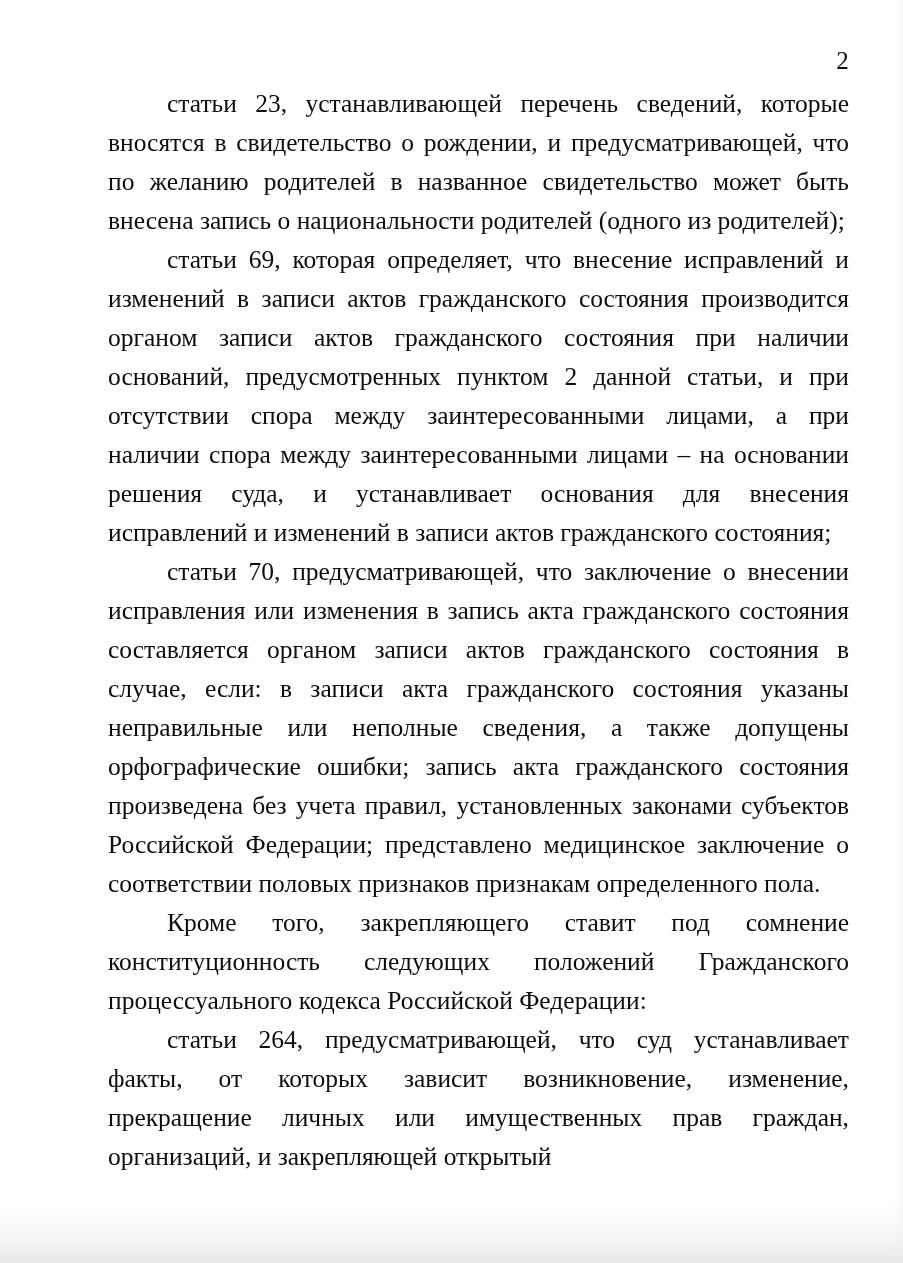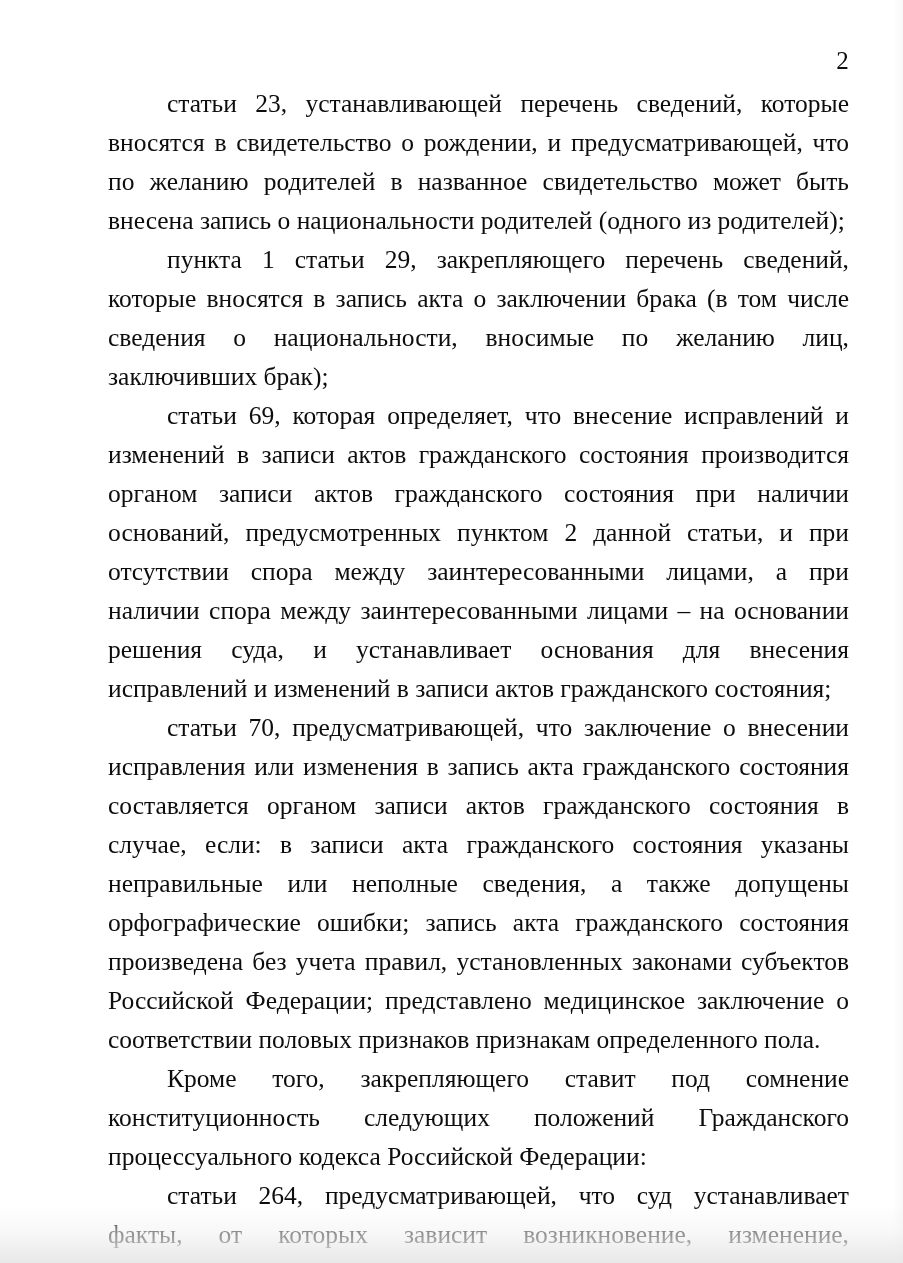--- a/index.html
+++ b/index.html
@@ -89,21 +89,20 @@
 <body>
 
 <div class="page">
 
   <div class="page-header">
     <span>2</span>
   </div>
 
   <div class="body-text">
     <p>статьи 23, устанавливающей перечень сведений, которые вносятся в свидетельство о рождении, и предусматривающей, что по желанию родителей в названное свидетельство может быть внесена запись о национальности родителей (одного из родителей);</p>
-    <p>пункта 1 статьи 29, закрепляющего перечень сведений, которые вносятся в запись акта о заключении брака (в том числе сведения о национальности, вносимые по желанию лиц, заключивших брак);</p>
     <p>статьи 69, которая определяет, что внесение исправлений и изменений в записи актов гражданского состояния производится органом записи актов гражданского состояния при наличии оснований, предусмотренных пунктом 2 данной статьи, и при отсутствии спора между заинтересованными лицами, а при наличии спора между заинтересованными лицами – на основании решения суда, и устанавливает основания для внесения исправлений и изменений в записи актов гражданского состояния;</p>
     <p>статьи 70, предусматривающей, что заключение о внесении исправления или изменения в запись акта гражданского состояния составляется органом записи актов гражданского состояния в случае, если: в записи акта гражданского состояния указаны неправильные или неполные сведения, а также допущены орфографические ошибки; запись акта гражданского состояния произведена без учета правил, установленных законами субъектов Российской Федерации; представлено медицинское заключение о соответствии половых признаков признакам определенного пола.</p>
     <p>Кроме того, закрепляющего ставит под сомнение конституционность следующих положений Гражданского процессуального кодекса Российской Федерации:</p>
     <p>статьи 264, предусматривающей, что суд устанавливает факты, от которых зависит возникновение, изменение, прекращение личных или имущественных прав граждан, организаций, и закрепляющей открытый</p>
   </div>
 
   <div class="page-right-shade"></div>
   <div class="page-bottom-shade"></div>
 </div>
 

